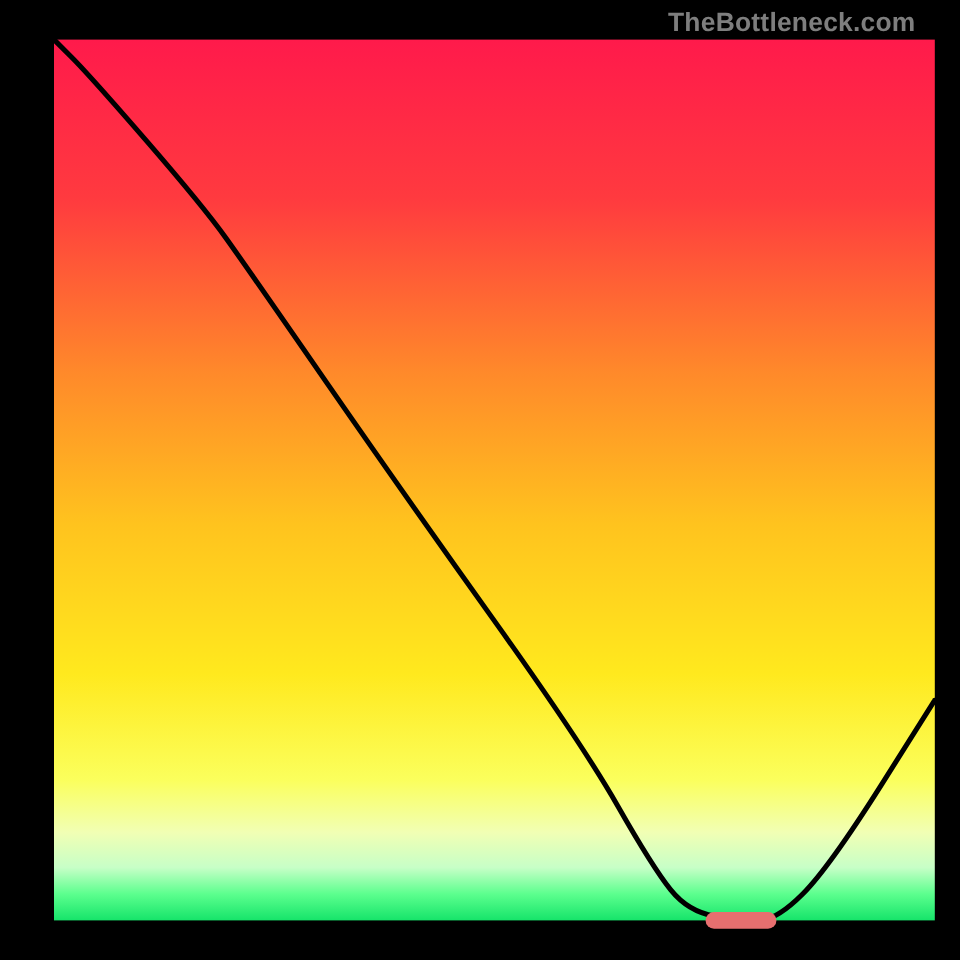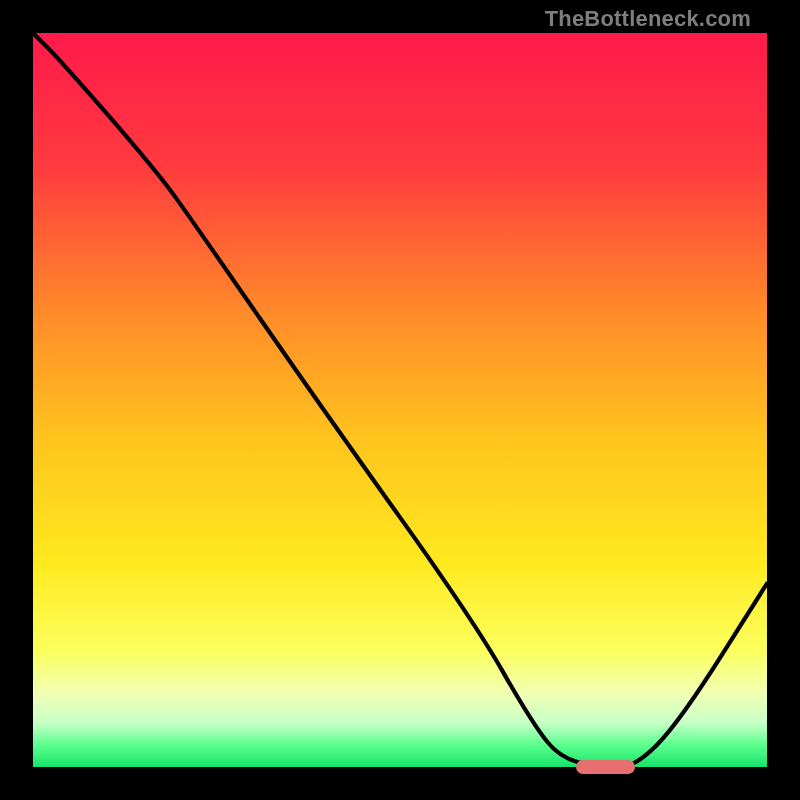--- a/index.html
+++ b/index.html
@@ -6,21 +6,21 @@
     margin: 0;
     padding: 0;
     width: 800px;
     height: 800px;
     background: #000;
     overflow: hidden;
     font-family: Arial, Helvetica, sans-serif;
   }
   .frame {
     position: absolute;
-    left: 0;
+    left: 12px;
     top: 0;
     width: 771px;
     height: 800px;
     background: #000;
   }
   .plot-area {
     position: absolute;
     left: 33px;
     top: 33px;
     width: 734px;

